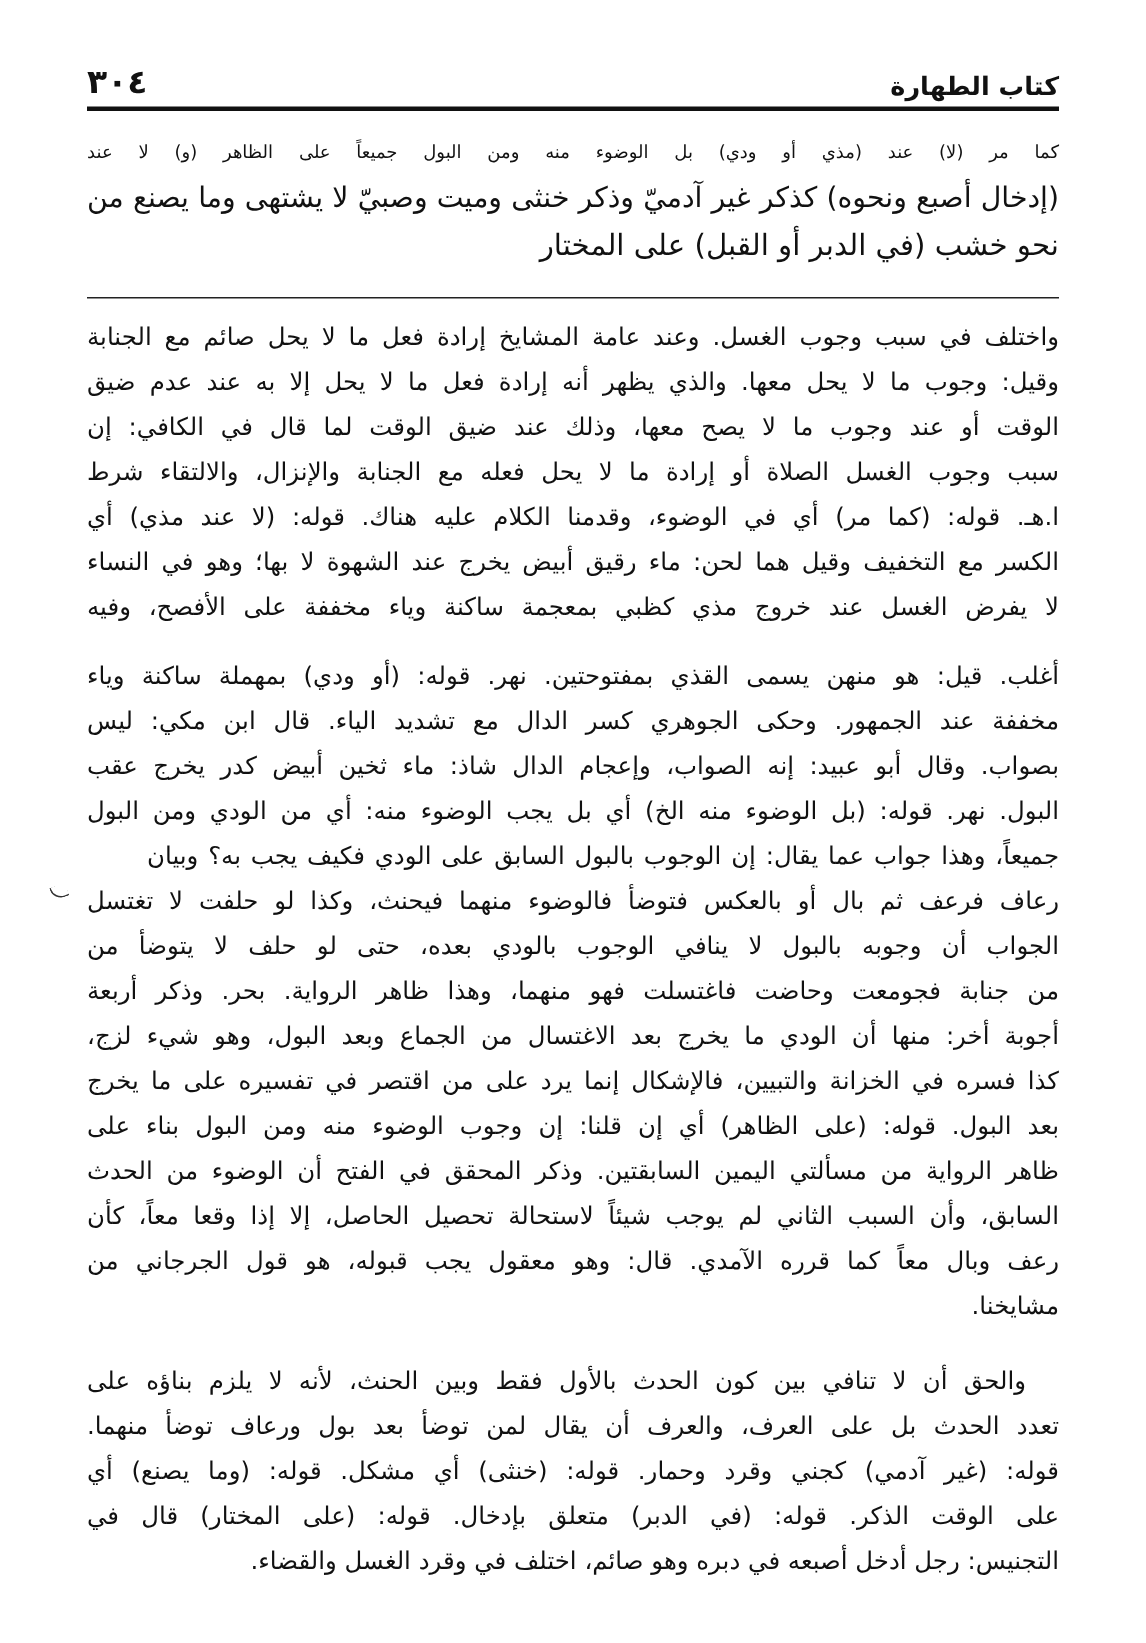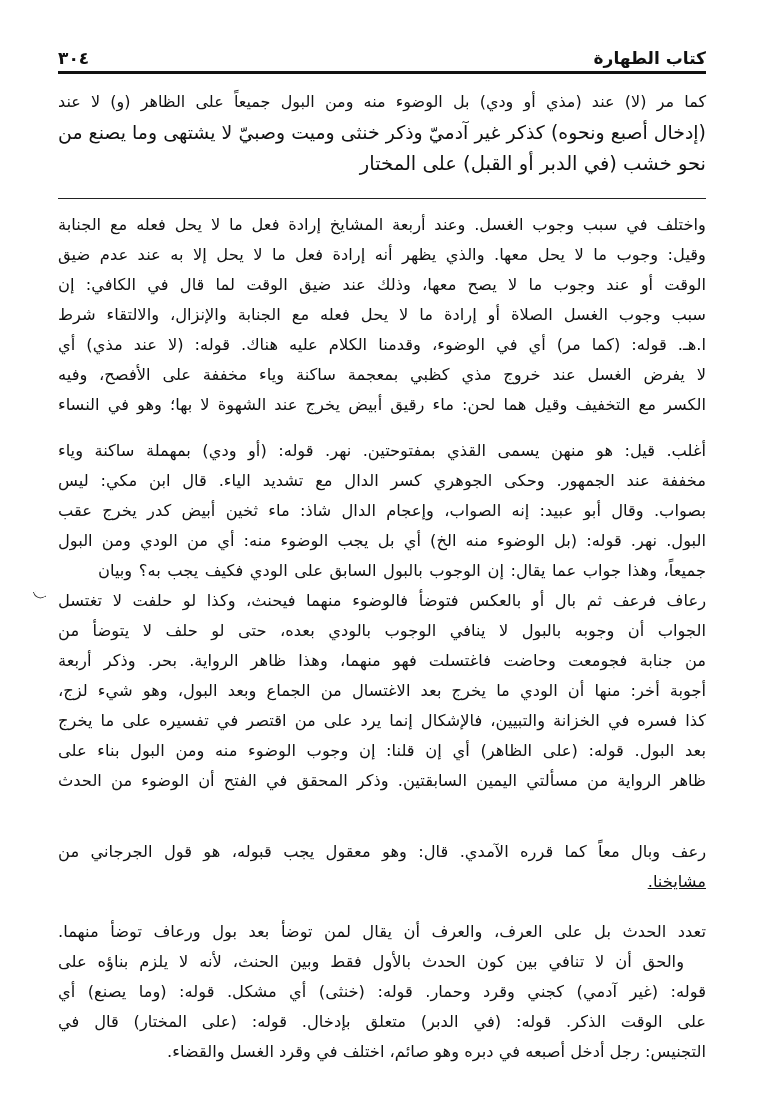--- a/index.html
+++ b/index.html
@@ -7,21 +7,21 @@
     width: 764px; height: 1095px; position: relative; overflow: hidden;
     font-family: "DejaVu Sans", sans-serif; color: #111111;
   }
   .page { position: absolute; left: 58px; top: 0; width: 648px; direction: rtl; }
   .running-head {
     position: absolute; top: 42px; left: 0; right: 0; height: 26px;
     display: flex; justify-content: space-between; align-items: flex-end;
     font-weight: bold; font-size: 17px;
   }
   .running-head .title { order: 1; }
-  .running-head .pageno { order: 2; font-size: 17px; }
+  .running-head .pageno { order: 2; font-size: 22px; }
   .head-rule {
     position: absolute; top: 71px; left: 0; right: 0; height: 3px; background: #111;
   }
   .matn {
     position: absolute; top: 86px; left: 0; right: 0;
     font-size: 19.5px; line-height: 31px; text-align: justify; text-align-last: right;
   }
   .matn .line { display: block; text-align: justify; text-align-last: justify; white-space: nowrap; }
   .matn .line.last { text-align-last: right; }
   .sep-rule {
@@ -48,55 +48,56 @@
 <body>
 
 <div class="page">
   <div class="running-head">
     <span class="title">كتاب الطهارة</span>
     <span class="pageno">٣٠٤</span>
   </div>
   <div class="head-rule"></div>
 
   <div class="matn">
-    <span class="line" style="display: block; font-size: 16px;">كما مر (لا) عند (مذي أو ودي) بل الوضوء منه ومن البول جميعاً على الظاهر (و) لا عند</span>
+    <span class="line" style="display: block; font-size: 12px;">كما مر (لا) عند (مذي أو ودي) بل الوضوء منه ومن البول جميعاً على الظاهر (و) لا عند</span>
     <span class="line" style="display: block; font-size: 18.9px;">(إدخال أصبع ونحوه) كذكر غير آدميّ وذكر خنثى وميت وصبيّ لا يشتهى وما يصنع من</span>
     <span class="line last" style="display: block;">نحو خشب (في الدبر أو القبل) على المختار</span>
   </div>
 
   <div class="sep-rule"></div>
 
   <div class="sharh">
     <div>
-      <span class="line" style="display: block;">واختلف في سبب وجوب الغسل. وعند أربعة المشايخ إرادة فعل ما لا يحل فعله مع الجنابة</span>
+      <span class="line" style="display: block;">واختلف في سبب وجوب الغسل. وعند عامة المشايخ إرادة فعل ما لا يحل صائم مع الجنابة</span>
       <span class="line" style="display: block;">وقيل: وجوب ما لا يحل معها. والذي يظهر أنه إرادة فعل ما لا يحل إلا به عند عدم ضيق</span>
       <span class="line" style="display: block;">الوقت أو عند وجوب ما لا يصح معها، وذلك عند ضيق الوقت لما قال في الكافي: إن</span>
       <span class="line" style="display: block;">سبب وجوب الغسل الصلاة أو إرادة ما لا يحل فعله مع الجنابة والإنزال، والالتقاء شرط</span>
       <span class="line" style="display: block;">ا.هـ. قوله: (كما مر) أي في الوضوء، وقدمنا الكلام عليه هناك. قوله: (لا عند مذي) أي</span>
+      <span class="line" style="display: block;">الكسر مع التخفيف وقيل هما لحن: ماء رقيق أبيض يخرج عند الشهوة لا بها؛ وهو في النساء</span>
       <span class="line" style="display: block;">لا يفرض الغسل عند خروج مذي كظبي بمعجمة ساكنة وياء مخففة على الأفصح، وفيه</span>
-      <span class="line" style="display: block;">الكسر مع التخفيف وقيل هما لحن: ماء رقيق أبيض يخرج عند الشهوة لا بها؛ وهو في النساء</span>
       <span class="line" style="display: block; margin-top: 16px;">أغلب. قيل: هو منهن يسمى القذي بمفتوحتين. نهر. قوله: (أو ودي) بمهملة ساكنة وياء</span>
       <span class="line" style="display: block;">مخففة عند الجمهور. وحكى الجوهري كسر الدال مع تشديد الياء. قال ابن مكي: ليس</span>
       <span class="line" style="display: block;">بصواب. وقال أبو عبيد: إنه الصواب، وإعجام الدال شاذ: ماء ثخين أبيض كدر يخرج عقب</span>
       <span class="line" style="display: block;">البول. نهر. قوله: (بل الوضوء منه الخ) أي بل يجب الوضوء منه: أي من الودي ومن البول</span>
       <span class="line" style="display: block; margin-left: 40px;">جميعاً، وهذا جواب عما يقال: إن الوجوب بالبول السابق على الودي فكيف يجب به؟ وبيان</span>
       <span class="line" style="display: block;">رعاف فرعف ثم بال أو بالعكس فتوضأ فالوضوء منهما فيحنث، وكذا لو حلفت لا تغتسل</span>
       <span class="line" style="display: block;">الجواب أن وجوبه بالبول لا ينافي الوجوب بالودي بعده، حتى لو حلف لا يتوضأ من</span>
       <span class="line" style="display: block;">من جنابة فجومعت وحاضت فاغتسلت فهو منهما، وهذا ظاهر الرواية. بحر. وذكر أربعة</span>
       <span class="line" style="display: block;">أجوبة أخر: منها أن الودي ما يخرج بعد الاغتسال من الجماع وبعد البول، وهو شيء لزج،</span>
       <span class="line" style="display: block;">كذا فسره في الخزانة والتبيين، فالإشكال إنما يرد على من اقتصر في تفسيره على ما يخرج</span>
       <span class="line" style="display: block;">بعد البول. قوله: (على الظاهر) أي إن قلنا: إن وجوب الوضوء منه ومن البول بناء على</span>
       <span class="line" style="display: block;">ظاهر الرواية من مسألتي اليمين السابقتين. وذكر المحقق في الفتح أن الوضوء من الحدث</span>
-      <span class="line" style="display: block; margin-top: 41px;">رعف وبال معاً كما قرره الآمدي. قال: وهو معقول يجب قبوله، هو قول الجرجاني من</span>
-      <span class="line last" style="display: block; text-decoration: underline;">مشايخنا.</span>
+      <span class="line" style="display: block;">السابق، وأن السبب الثاني لم يوجب شيئاً لاستحالة تحصيل الحاصل، إلا إذا وقعا معاً، كأن</span>
+      <span class="line" style="display: block;">رعف وبال معاً كما قرره الآمدي. قال: وهو معقول يجب قبوله، هو قول الجرجاني من</span>
+      <span class="line last" style="display: block;">مشايخنا.</span>
     </div>
     <div class="para-gap"></div>
     <div>
+      <span class="line indent" style="display: block;">والحق أن لا تنافي بين كون الحدث بالأول فقط وبين الحنث، لأنه لا يلزم بناؤه على</span>
       <span class="line" style="display: block;">تعدد الحدث بل على العرف، والعرف أن يقال لمن توضأ بعد بول ورعاف توضأ منهما.</span>
-      <span class="line indent" style="display: block;">والحق أن لا تنافي بين كون الحدث بالأول فقط وبين الحنث، لأنه لا يلزم بناؤه على</span>
       <span class="line" style="display: block;">قوله: (غير آدمي) كجني وقرد وحمار. قوله: (خنثى) أي مشكل. قوله: (وما يصنع) أي</span>
       <span class="line" style="display: block;">على الوقت الذكر. قوله: (في الدبر) متعلق بإدخال. قوله: (على المختار) قال في</span>
       <span class="line last" style="display: block;">التجنيس: رجل أدخل أصبعه في دبره وهو صائم، اختلف في وقرد الغسل والقضاء.</span>
     </div>
   </div>
 </div>
 
 <div class="margin-mark"></div>
 
 </body></html>

